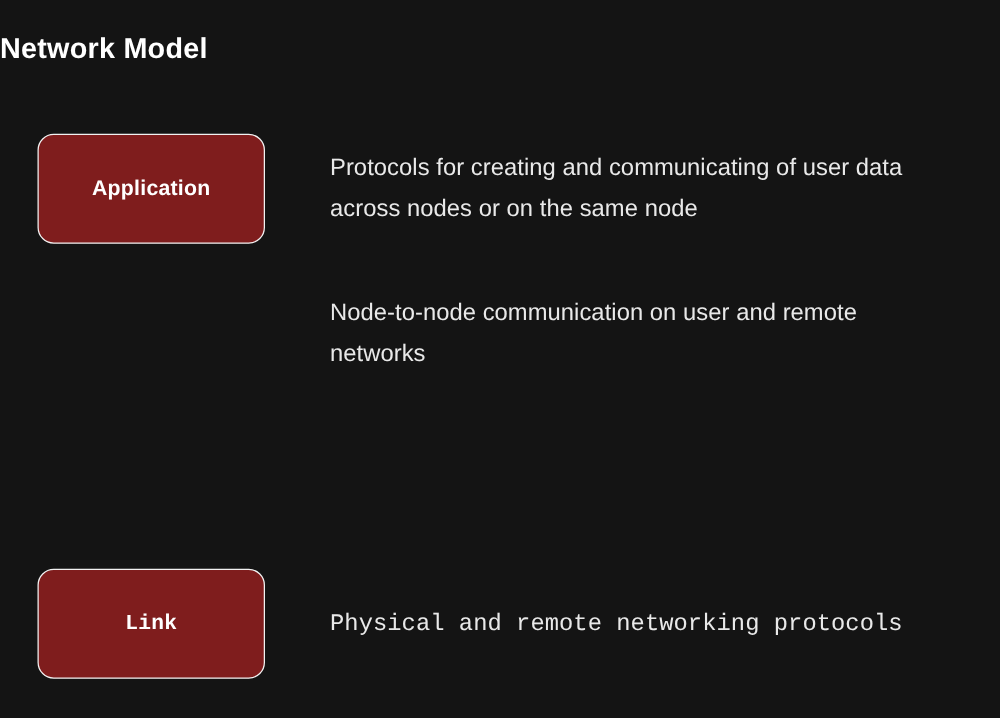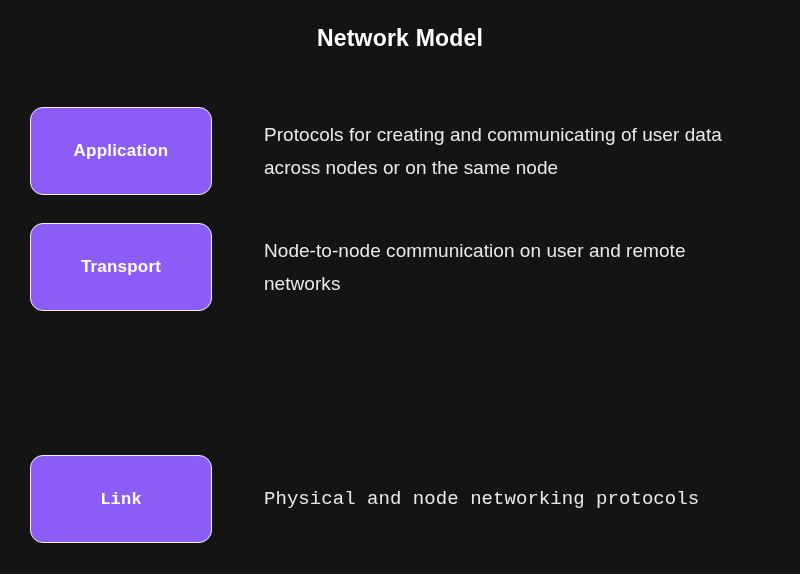--- a/index.html
+++ b/index.html
@@ -19,21 +19,21 @@
     position: relative;
     width: 800px;
     height: 574px;
   }
 
   #page-title {
     position: absolute;
     top: 24px;
     left: 0;
     width: 800px;
-    text-align: center;
+    text-align: left;
     color: #ffffff;
     font-size: 23px;
     font-weight: bold;
     letter-spacing: 0.2px;
     line-height: 28px;
   }
 
   #layer-list {
     position: absolute;
     top: 107px;
@@ -53,21 +53,21 @@
 
   .layer-box {
     position: absolute;
     left: 30px;
     top: 0;
     width: 182px;
     height: 88px;
     box-sizing: border-box;
     border: 1.6px solid #f2f2f2;
     border-radius: 13px;
-    background: #8b5cf6;
+    background: #7f1d1d;
     display: flex;
     align-items: center;
     justify-content: center;
   }
 
   .layer-box-label {
     color: #ffffff;
     font-size: 17px;
     font-weight: bold;
     letter-spacing: 0.2px;
@@ -105,34 +105,31 @@
     <div class="layer-row">
       <div class="layer-box">
         <span class="layer-box-label">Application</span>
       </div>
       <div class="layer-desc">
         <span class="layer-desc-text">Protocols for creating and communicating of user data across nodes or on the same node</span>
       </div>
     </div>
 
     <div class="layer-row">
-      <div class="layer-box">
-        <span class="layer-box-label">Transport</span>
-      </div>
       <div class="layer-desc">
         <span class="layer-desc-text">Node-to-node communication on user and remote networks</span>
       </div>
     </div>
 
     <div class="layer-row">
     </div>
 
     <div class="layer-row">
       <div class="layer-box">
         <span class="layer-box-label">Link</span>
       </div>
       <div class="layer-desc">
-        <span class="layer-desc-text">Physical and node networking protocols</span>
+        <span class="layer-desc-text">Physical and remote networking protocols</span>
       </div>
     </div>
 
   </div>
 </div>
 
 </body></html>

